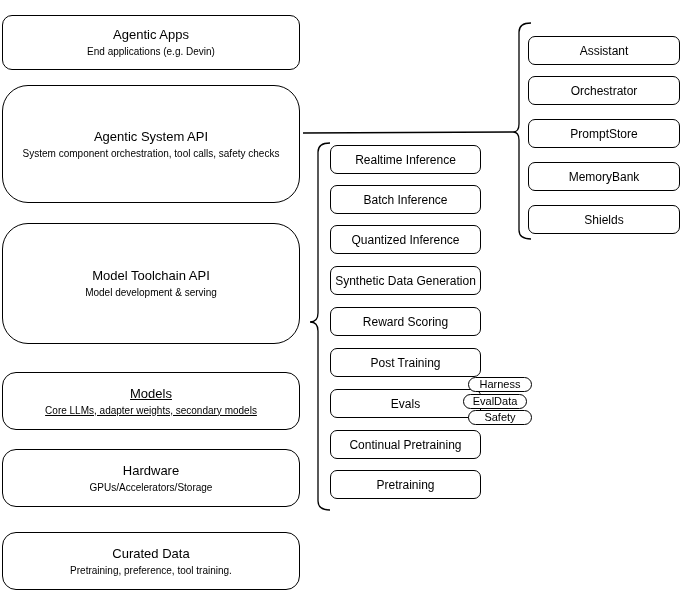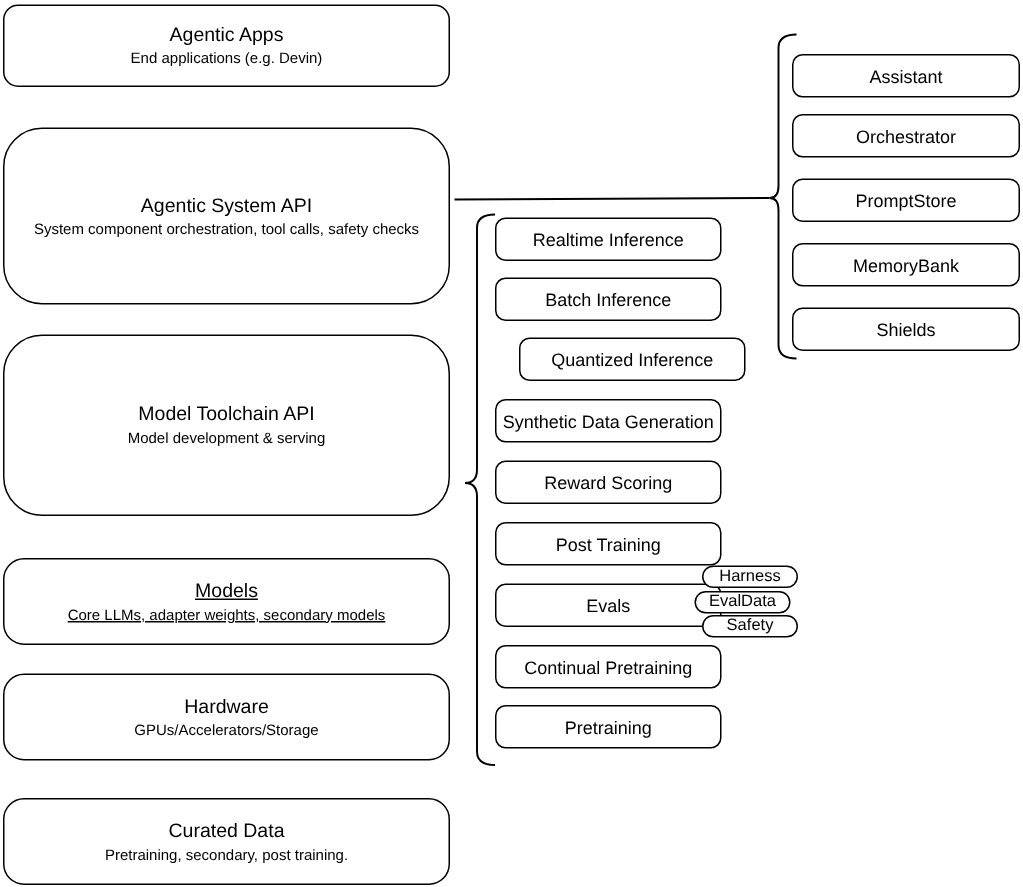--- a/index.html
+++ b/index.html
@@ -41,21 +41,21 @@
     font-size: 13px;
     line-height: 17px;
     white-space: nowrap;
   }
   .big .subtitle {
     font-size: 10px;
     line-height: 14px;
     margin-top: 2px;
     white-space: nowrap;
   }
-  .r10 { border-radius: 10px; }
+  .r10 { border-radius: 10px; margin-top: 12px; }
   .r26 { border-radius: 26px; text-align: center; }
   .r14 { border-radius: 14px; }
   .mid {
     left: 330px;
     width: 151px;
     height: 29px;
     border-radius: 7px;
     font-size: 12px;
     white-space: nowrap;
   }
@@ -109,26 +109,26 @@
     <div class="subtitle">Core LLMs, adapter weights, secondary models</div>
   </div>
 
   <div class="node big r14" style="top:449px; height:58px;">
     <div class="title">Hardware</div>
     <div class="subtitle">GPUs/Accelerators/Storage</div>
   </div>
 
   <div class="node big r14" style="top:532px; height:58px;">
     <div class="title">Curated Data</div>
-    <div class="subtitle">Pretraining, secondary, post training.</div>
+    <div class="subtitle">Pretraining, preference, tool training.</div>
   </div>
 
   <div class="node mid" style="top:145px;">Realtime Inference</div>
   <div class="node mid" style="top:185px;">Batch Inference</div>
-  <div class="node mid" style="top:225px;margin-left:16px;">Quantized Inference</div>
+  <div class="node mid" style="top:225px;">Quantized Inference</div>
   <div class="node mid" style="top:266px;">Synthetic Data Generation</div>
   <div class="node mid" style="top:307px;">Reward Scoring</div>
   <div class="node mid" style="top:348px;">Post Training</div>
   <div class="node mid" style="top:389px;">Evals</div>
   <div class="node mid" style="top:430px;">Continual Pretraining</div>
   <div class="node mid" style="top:470px;">Pretraining</div>
 
   <div class="node pill" style="left:468px; top:377px;">Harness</div>
   <div class="node pill" style="left:463px; top:394px;">EvalData</div>
   <div class="node pill" style="left:468px; top:410px;">Safety</div>

